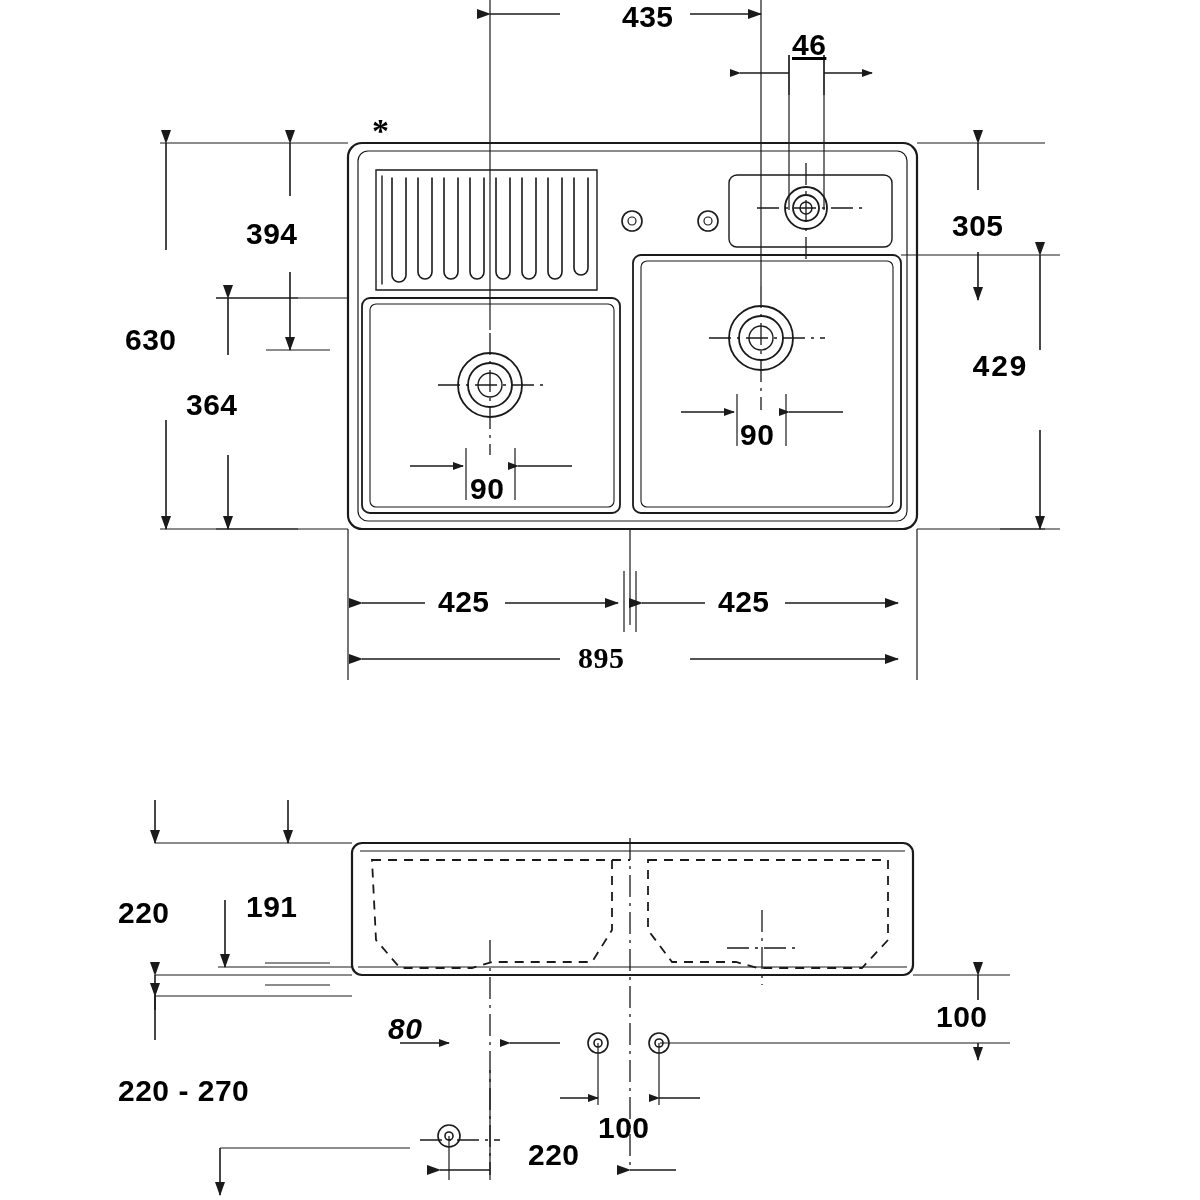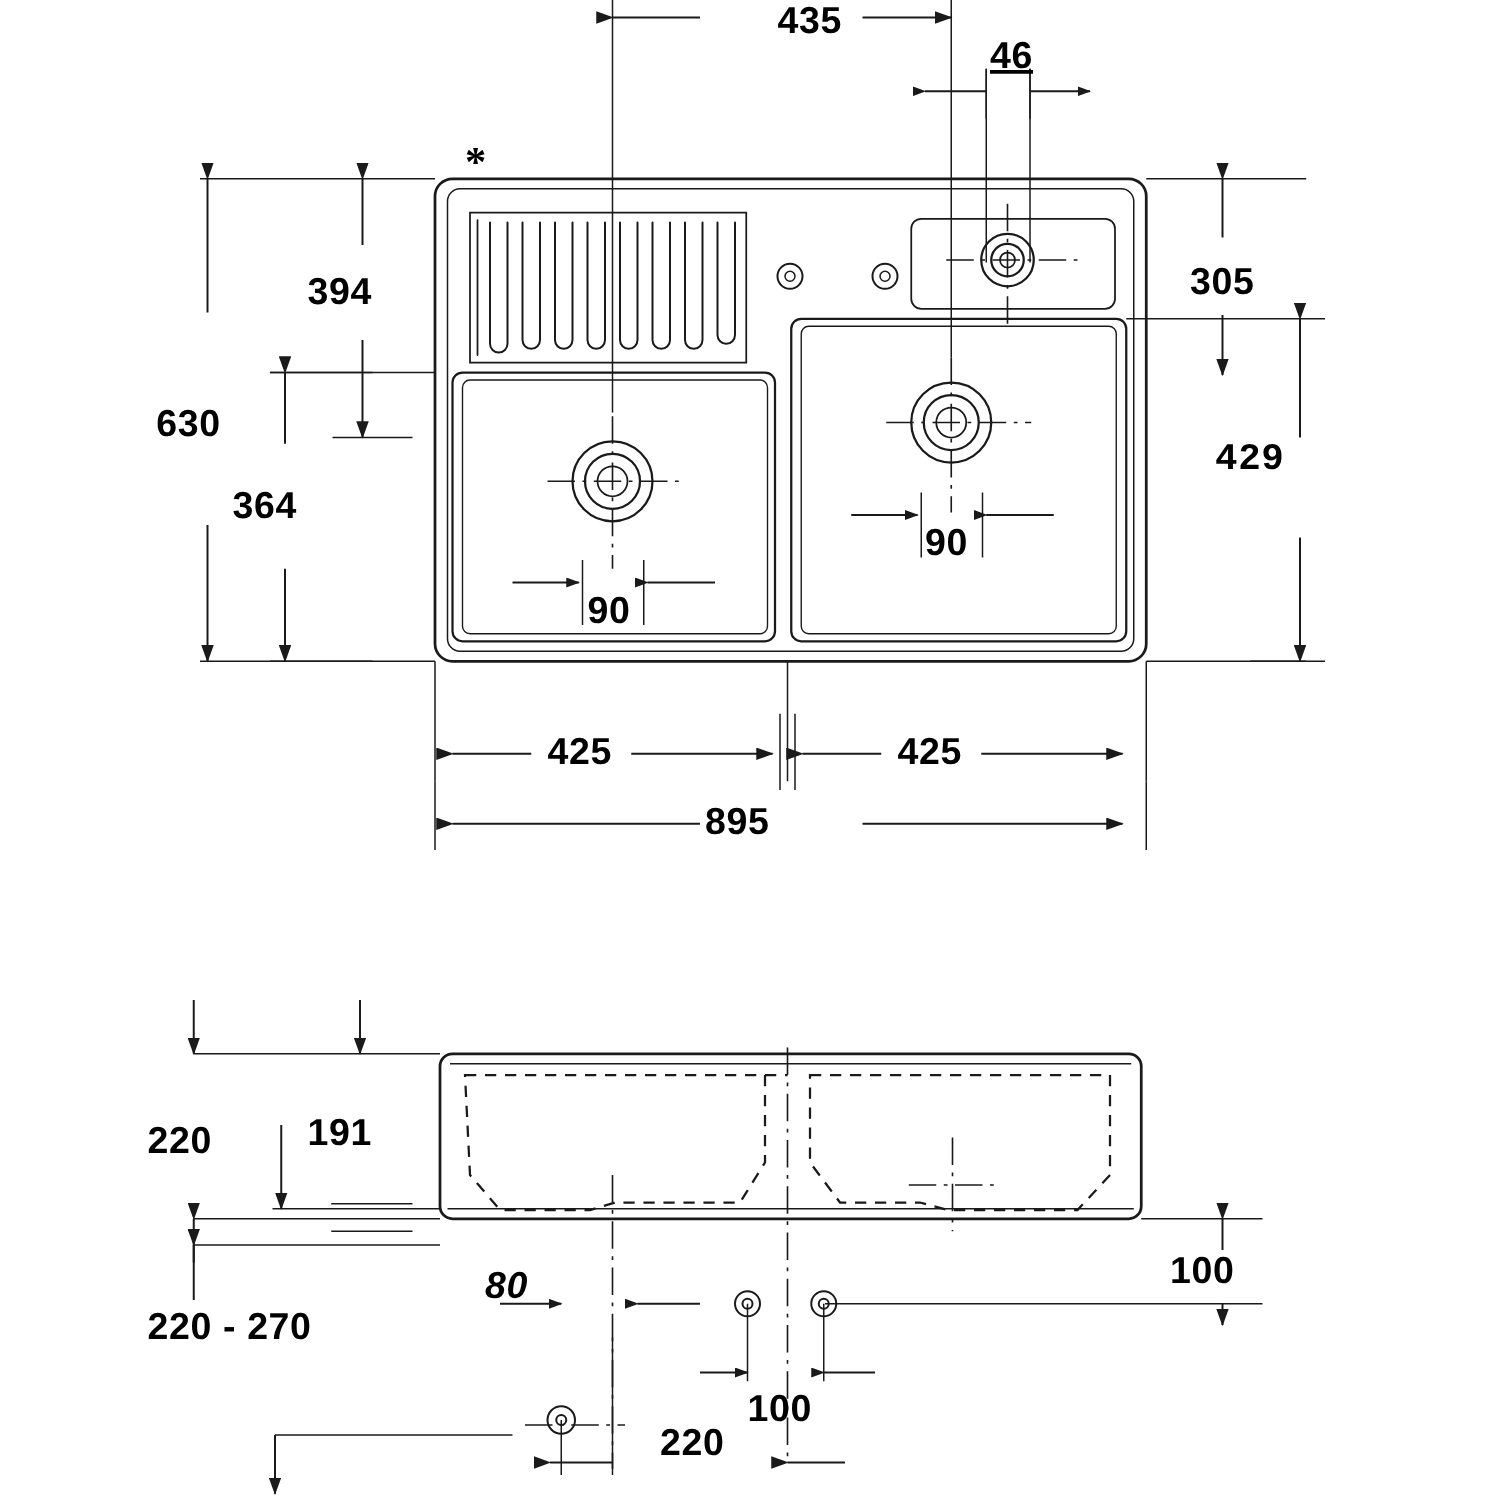--- a/index.html
+++ b/index.html
@@ -269,23 +269,23 @@
   <div class="dim-label" style="left:792px; top:28px;text-decoration:underline;">46</div>
   <div class="dim-label" style="left:246px; top:217px;">394</div>
   <div class="dim-label" style="left:125px; top:323px;">630</div>
   <div class="dim-label" style="left:186px; top:388px;text-align:right;">364</div>
   <div class="dim-label" style="left:952px; top:209px;">305</div>
   <div class="dim-label" style="left:972px; top:351px;font-family:Liberation Mono, monospace;">429</div>
   <div class="dim-label" style="left:740px; top:418px;">90</div>
   <div class="dim-label" style="left:470px; top:472px;">90</div>
   <div class="dim-label" style="left:438px; top:585px;">425</div>
   <div class="dim-label" style="left:718px; top:585px;">425</div>
-  <div class="dim-label" style="left:564px; top:641px;">895</div>
+  <div class="dim-label" style="left:578px; top:641px;font-family:Liberation Serif, serif;">895</div>
 
   <div class="dim-label" style="left:118px; top:896px;">220</div>
   <div class="dim-label" style="left:246px; top:890px;">191</div>
   <div class="dim-label" style="left:936px; top:1000px;">100</div>
-  <div class="dim-label" style="left:118px; top:1045px;text-align:right;">220 - 270</div>
+  <div class="dim-label" style="left:118px; top:1074px;text-align:right;">220 - 270</div>
   <div class="dim-label" style="left:388px; top:1012px;font-style:italic;">80</div>
   <div class="dim-label" style="left:598px; top:1111px;">100</div>
   <div class="dim-label" style="left:528px; top:1138px;">220</div>
 
 </div>
 
 </body></html>

